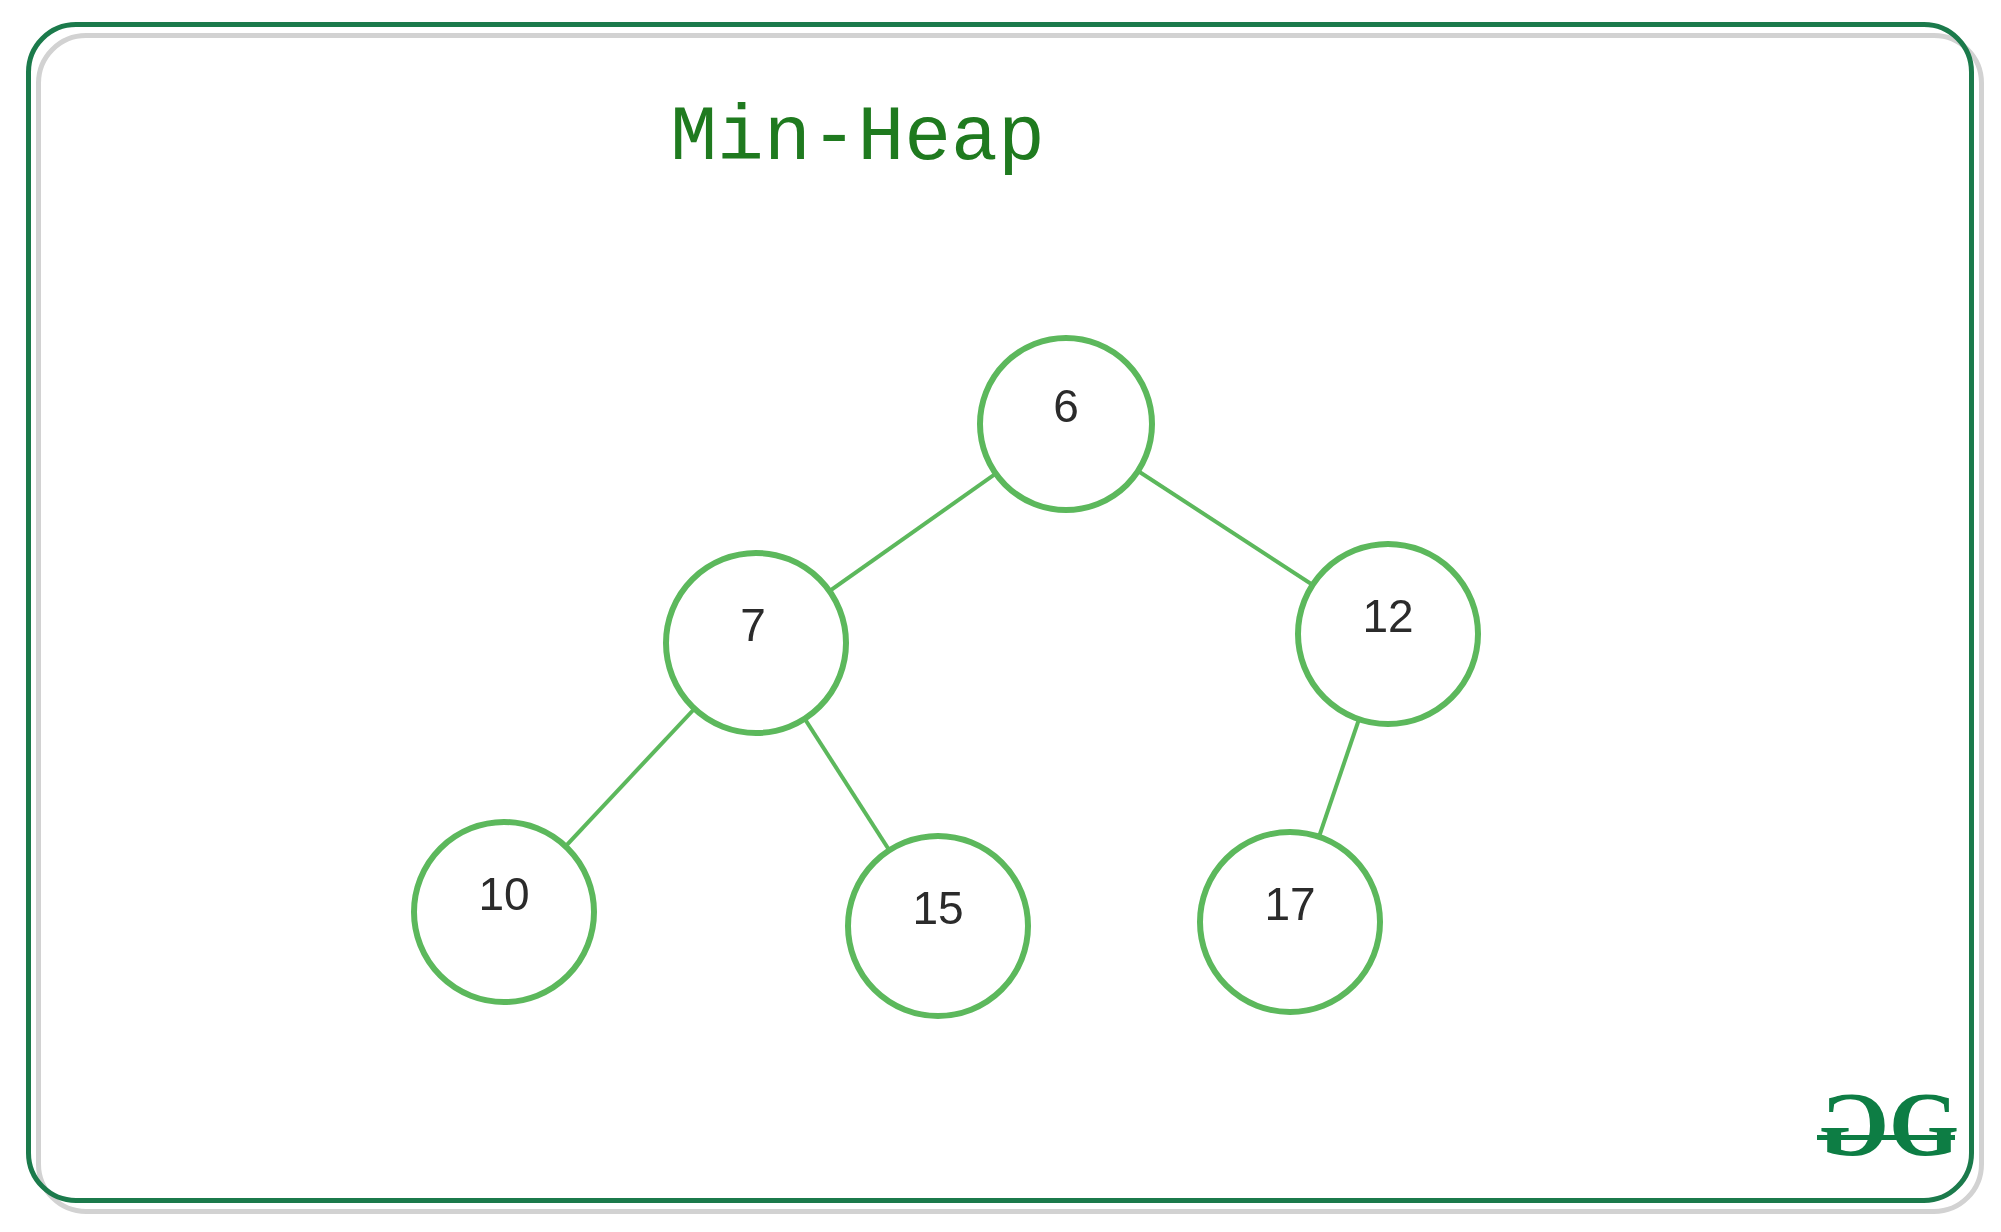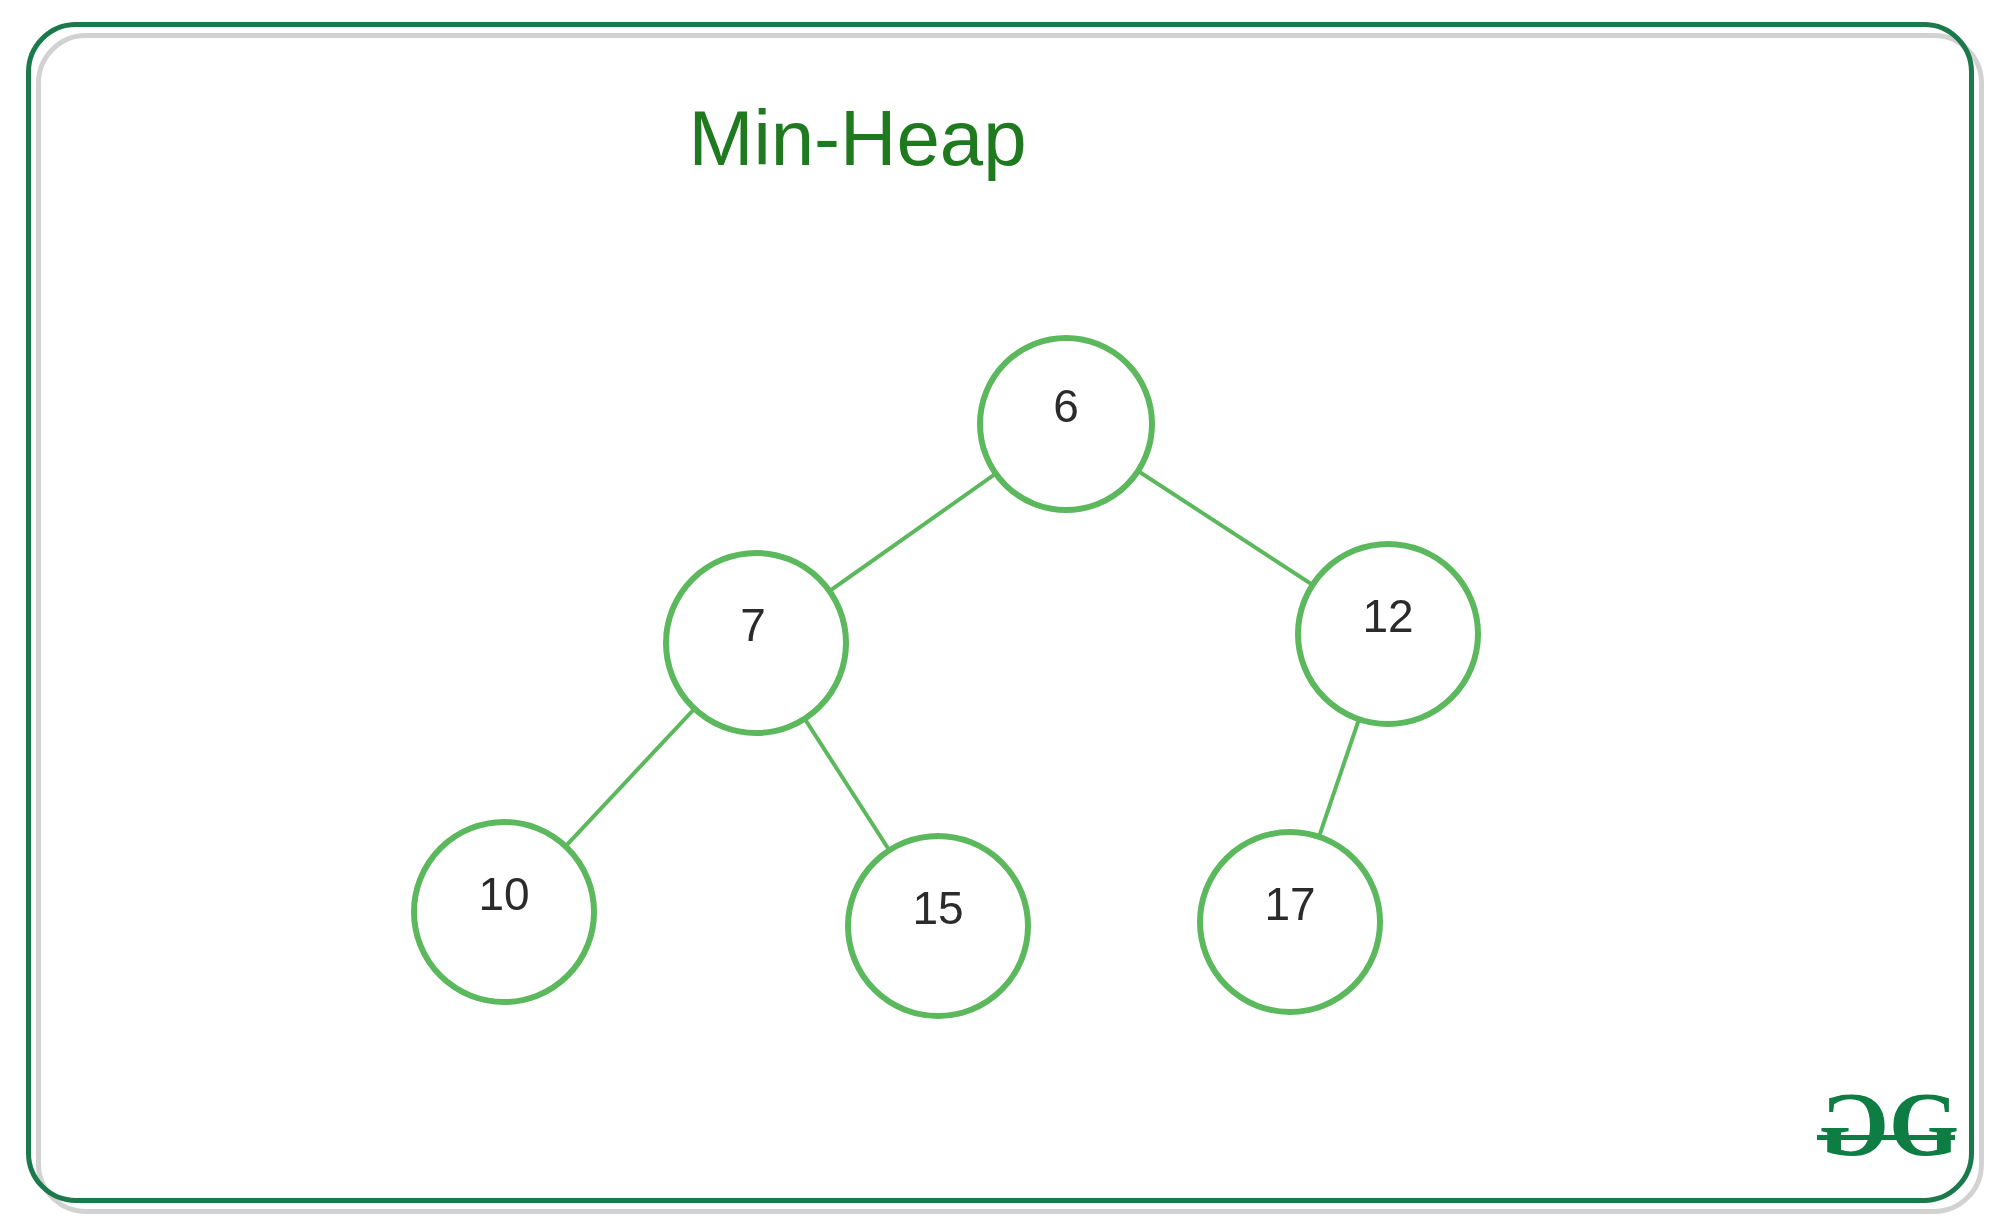--- a/index.html
+++ b/index.html
@@ -36,21 +36,21 @@
     border-radius: 50px;
     z-index: 2;
   }
   .title {
     position: absolute;
     left: 0;
     top: 94px;
     width: 1715px;
     margin: 0;
     text-align: center;
-    font-family: Liberation Sans, sans-serif;
+    font-family: Liberation Mono, monospace;
     font-size: 78px;
     font-weight: 400;
     line-height: 1.15;
     color: #1f7a1f;
     z-index: 3;
   }
   .tree-svg {
     position: absolute;
     left: 0;
     top: 0;

